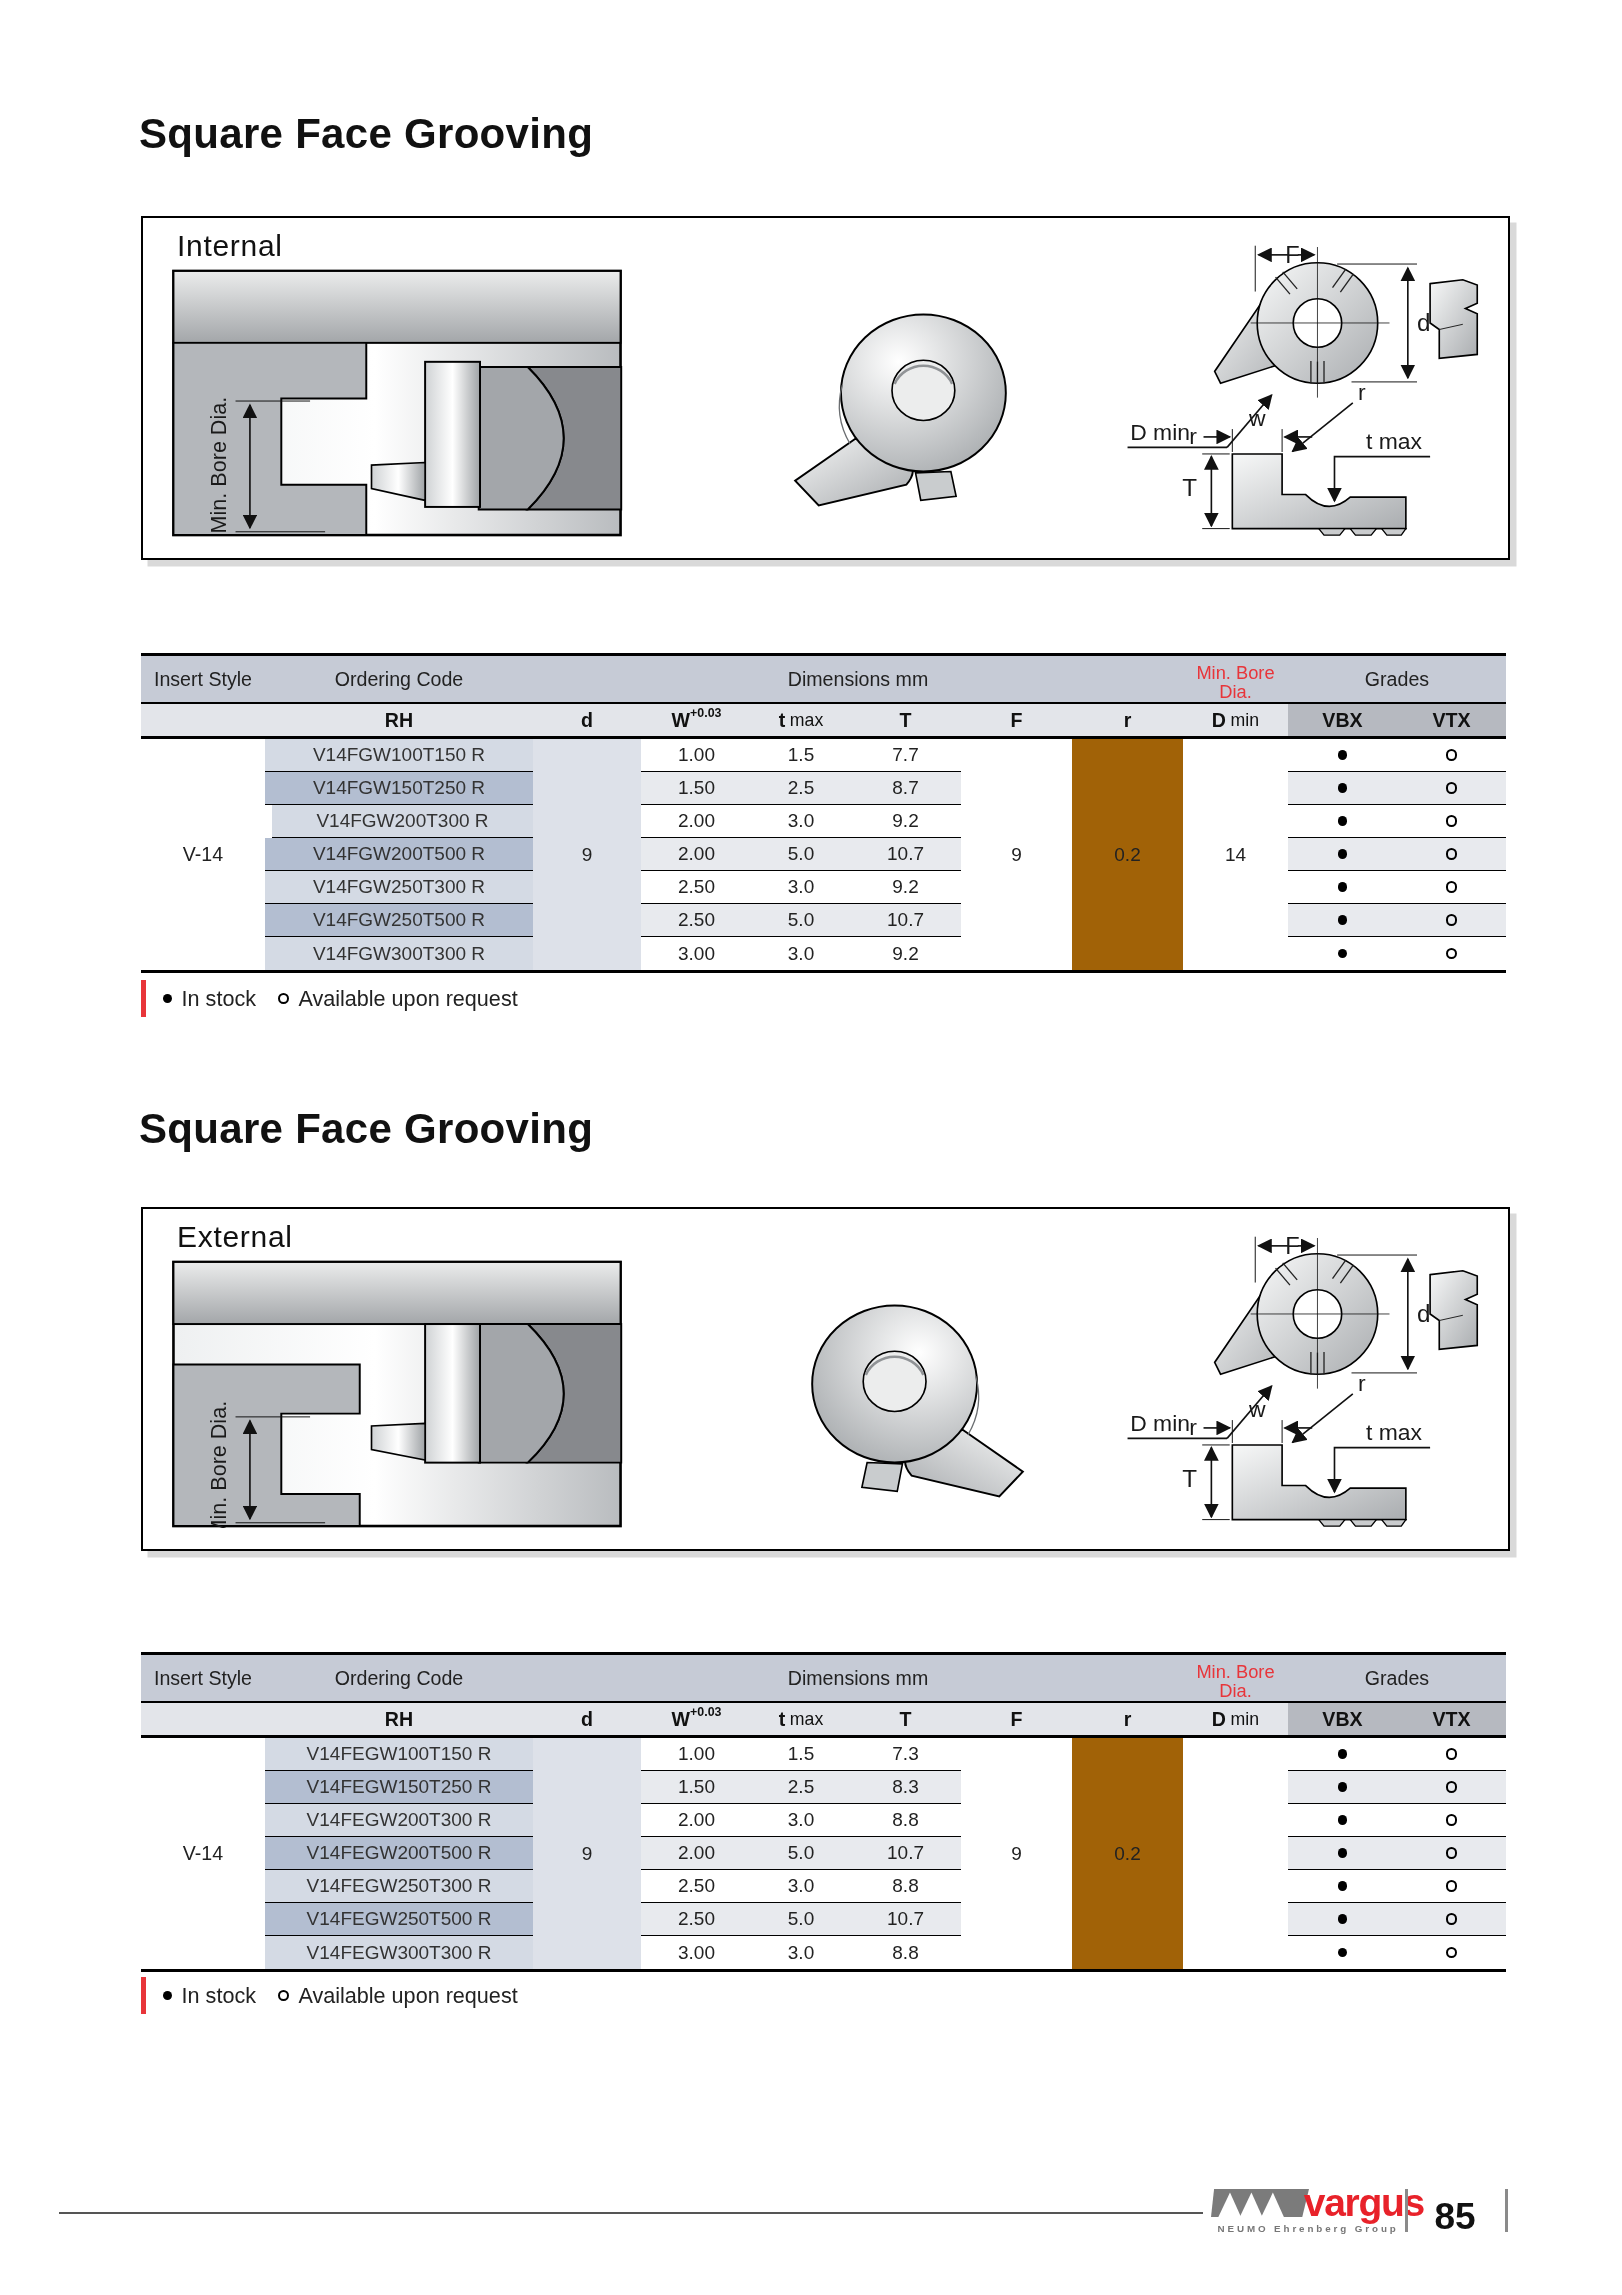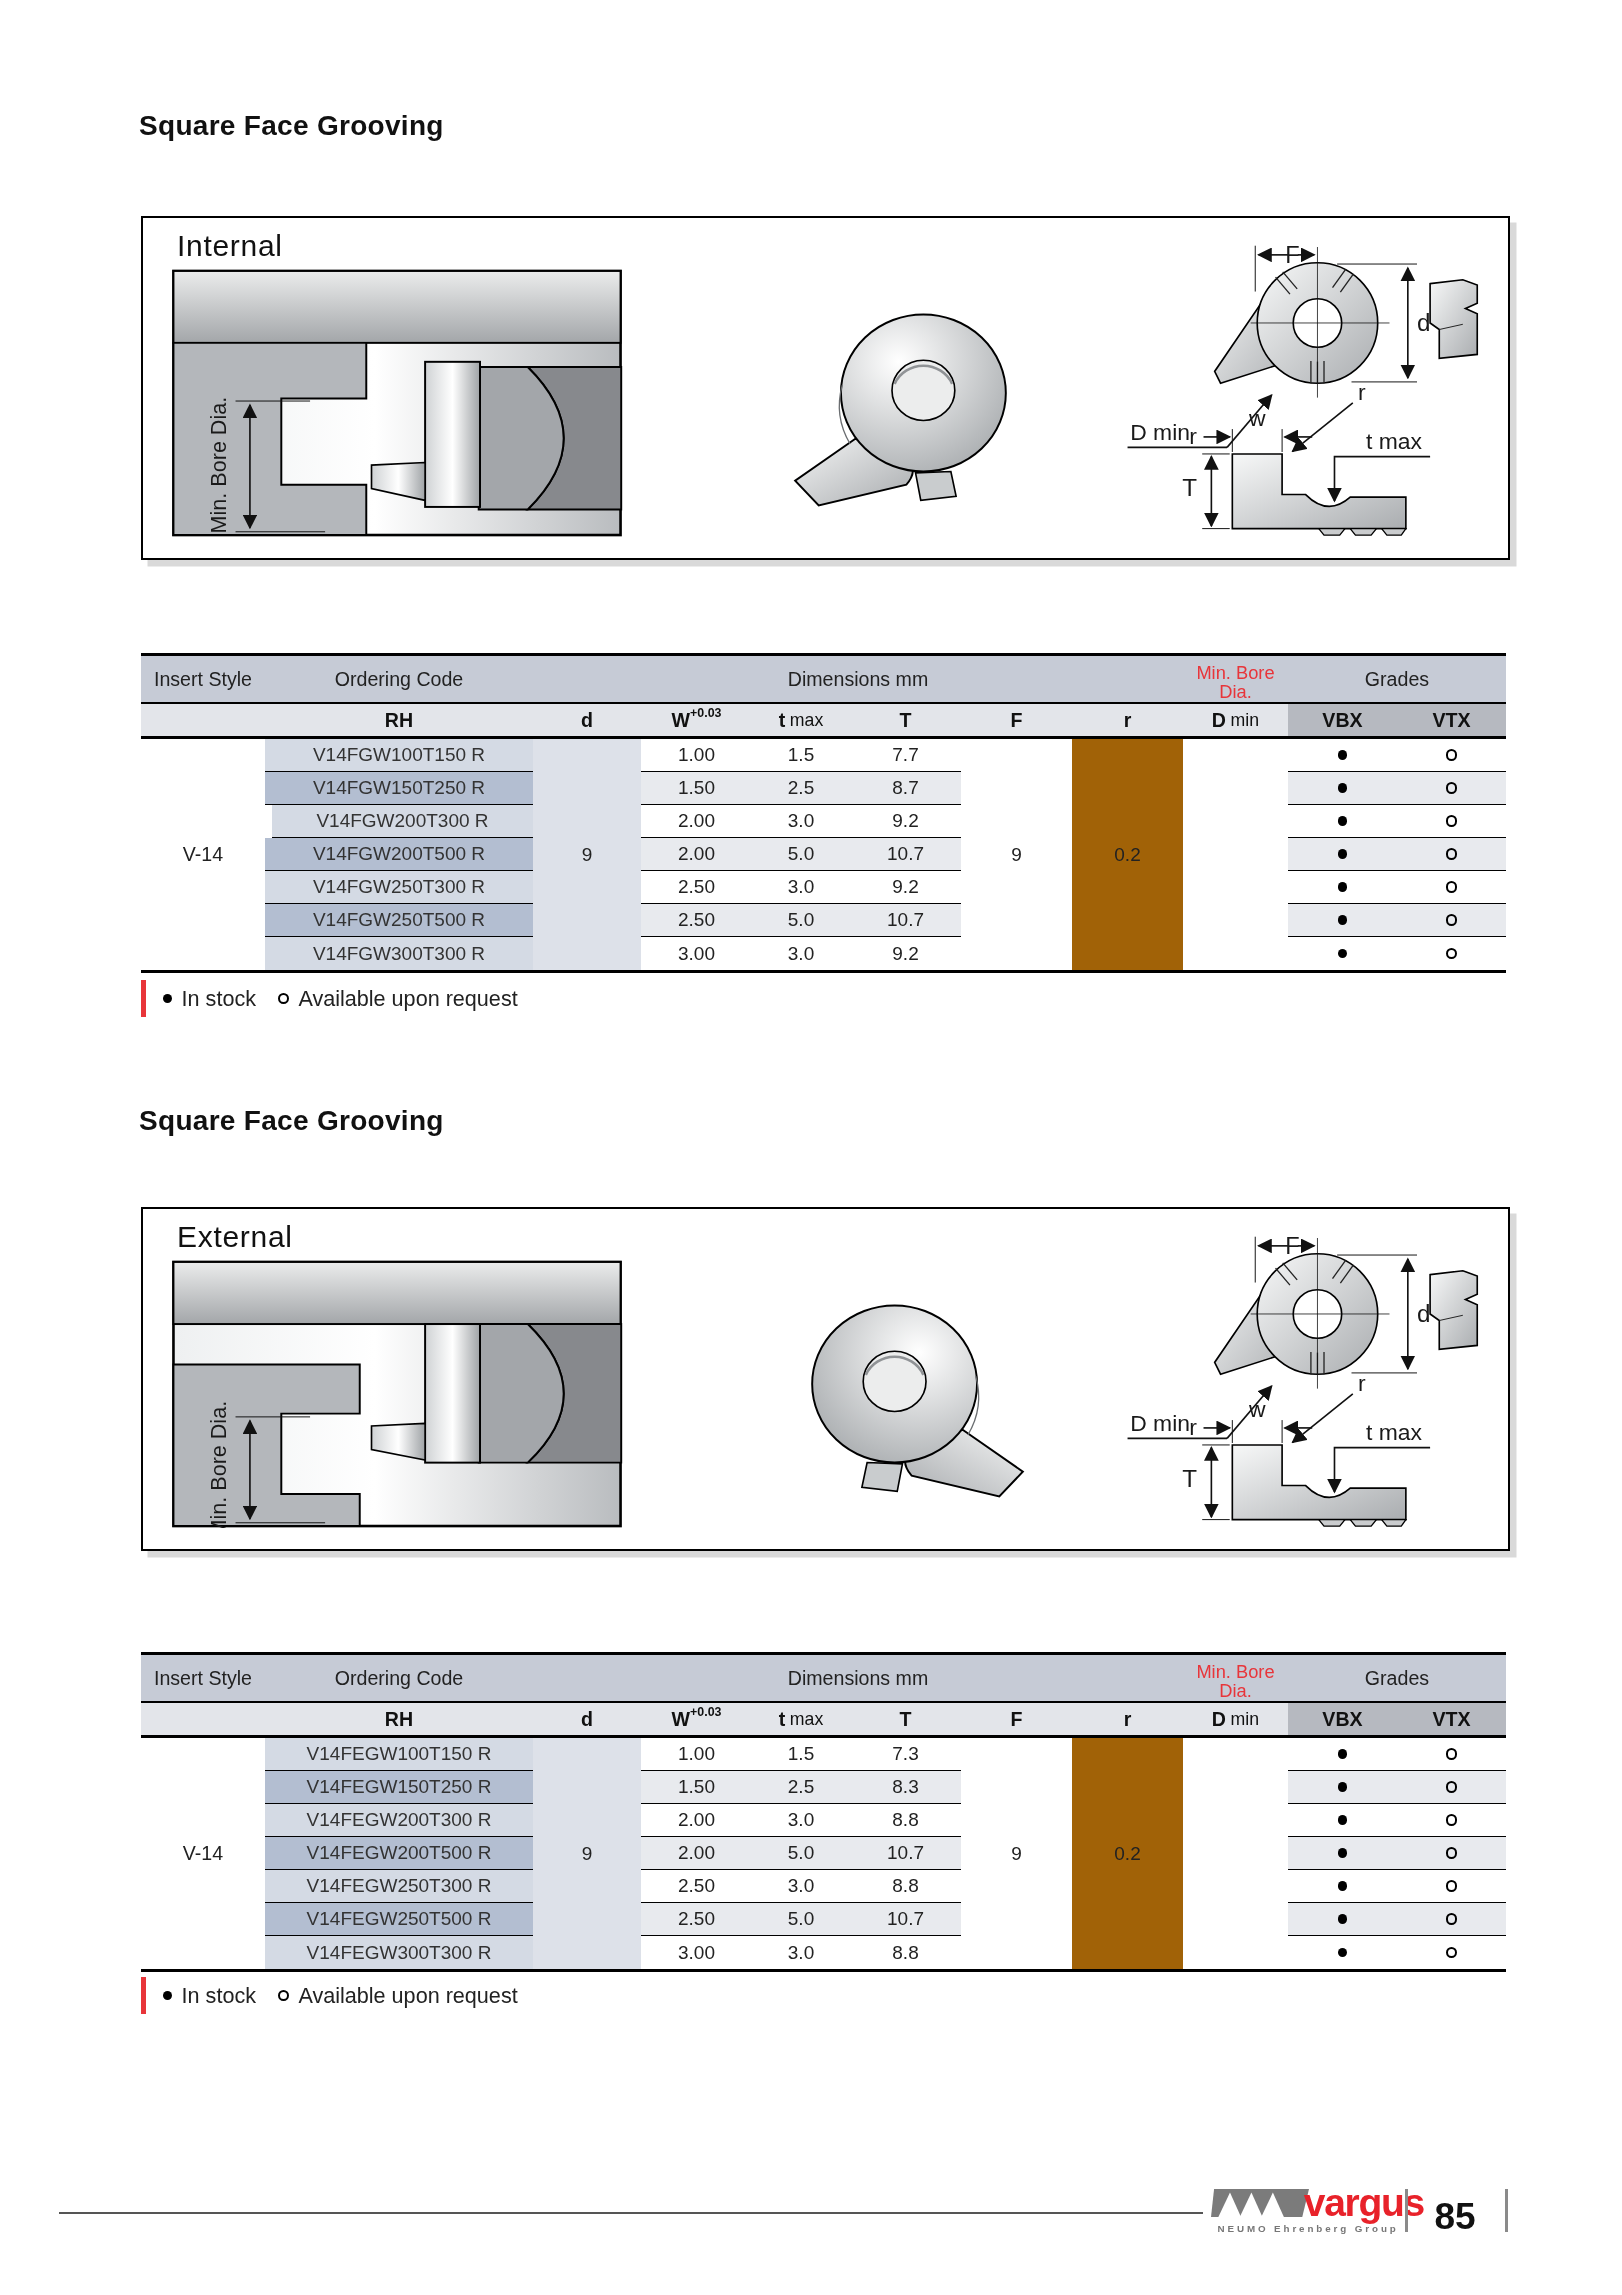--- a/index.html
+++ b/index.html
@@ -1,19 +1,19 @@
 <!DOCTYPE html>
 <html style="font-size:10.5px"><head>
 <meta charset="utf-8">
 <style>
   html,body{margin:0;padding:0;background:#fff;}
   .page{position:relative;width:1623px;height:2295px;background:#ffffff;
         font-family:"Liberation Sans",sans-serif;color:#1a1a1a;overflow:hidden;}
 
-  .section-title{position:absolute;left:139px;font-size:28px;font-weight:800;
+  .section-title{position:absolute;left:139px;font-size:42px;font-weight:800;
                  letter-spacing:0.3px;color:#111;}
   #title1{top:110px;}
   #title2{top:1105px;}
 
   
   .panel{position:absolute;left:141px;width:1365px;height:340px;background:#fff;
          border:2.6px solid #000;box-shadow:6.5px 6.5px 0 #d9d9d9;}
   #panel-internal{top:216px;}
   #panel-external{top:1207px;}
   .panel-label{position:absolute;left:34px;top:10.5px;font-size:30px;font-weight:400;
@@ -220,20 +220,21 @@
       <div class="h2" style="grid-area: 2 / 9;">
         <span>D</span>
         <span class="lt">min</span>
       </div>
       <div class="h2 gr" style="grid-area: 2 / 10;">VBX</div>
       <div class="h2 gr" style="grid-area: 2 / 11;">VTX</div>
       <div class="cell ins" style="grid-area: 3 / 1 / span 7;">V-14</div>
       <div class="cell band-d" style="grid-area: 3 / 3 / span 7;">9</div>
       <div class="cell wh" style="grid-area: 3 / 7 / span 7;">9</div>
       <div class="cell band-r" style="grid-area: 3 / 8 / span 7;">0.2</div>
+      <div class="cell wh" style="grid-area: 3 / 9 / span 7;">14</div>
       <div class="cell code code-lt sep" style="grid-area: 3 / 2;">V14FGW100T150 R</div>
       <div class="cell wh sep" style="grid-area: 3 / 4;">1.00</div>
       <div class="cell wh sep" style="grid-area: 3 / 5;">1.5</div>
       <div class="cell wh sep" style="grid-area: 3 / 6;">7.7</div>
       <div class="cell wh sep" style="grid-area: 3 / 10;">
         <span class="dot"></span>
       </div>
       <div class="cell wh sep" style="grid-area: 3 / 11;">
         <span class="ring"></span>
       </div>

